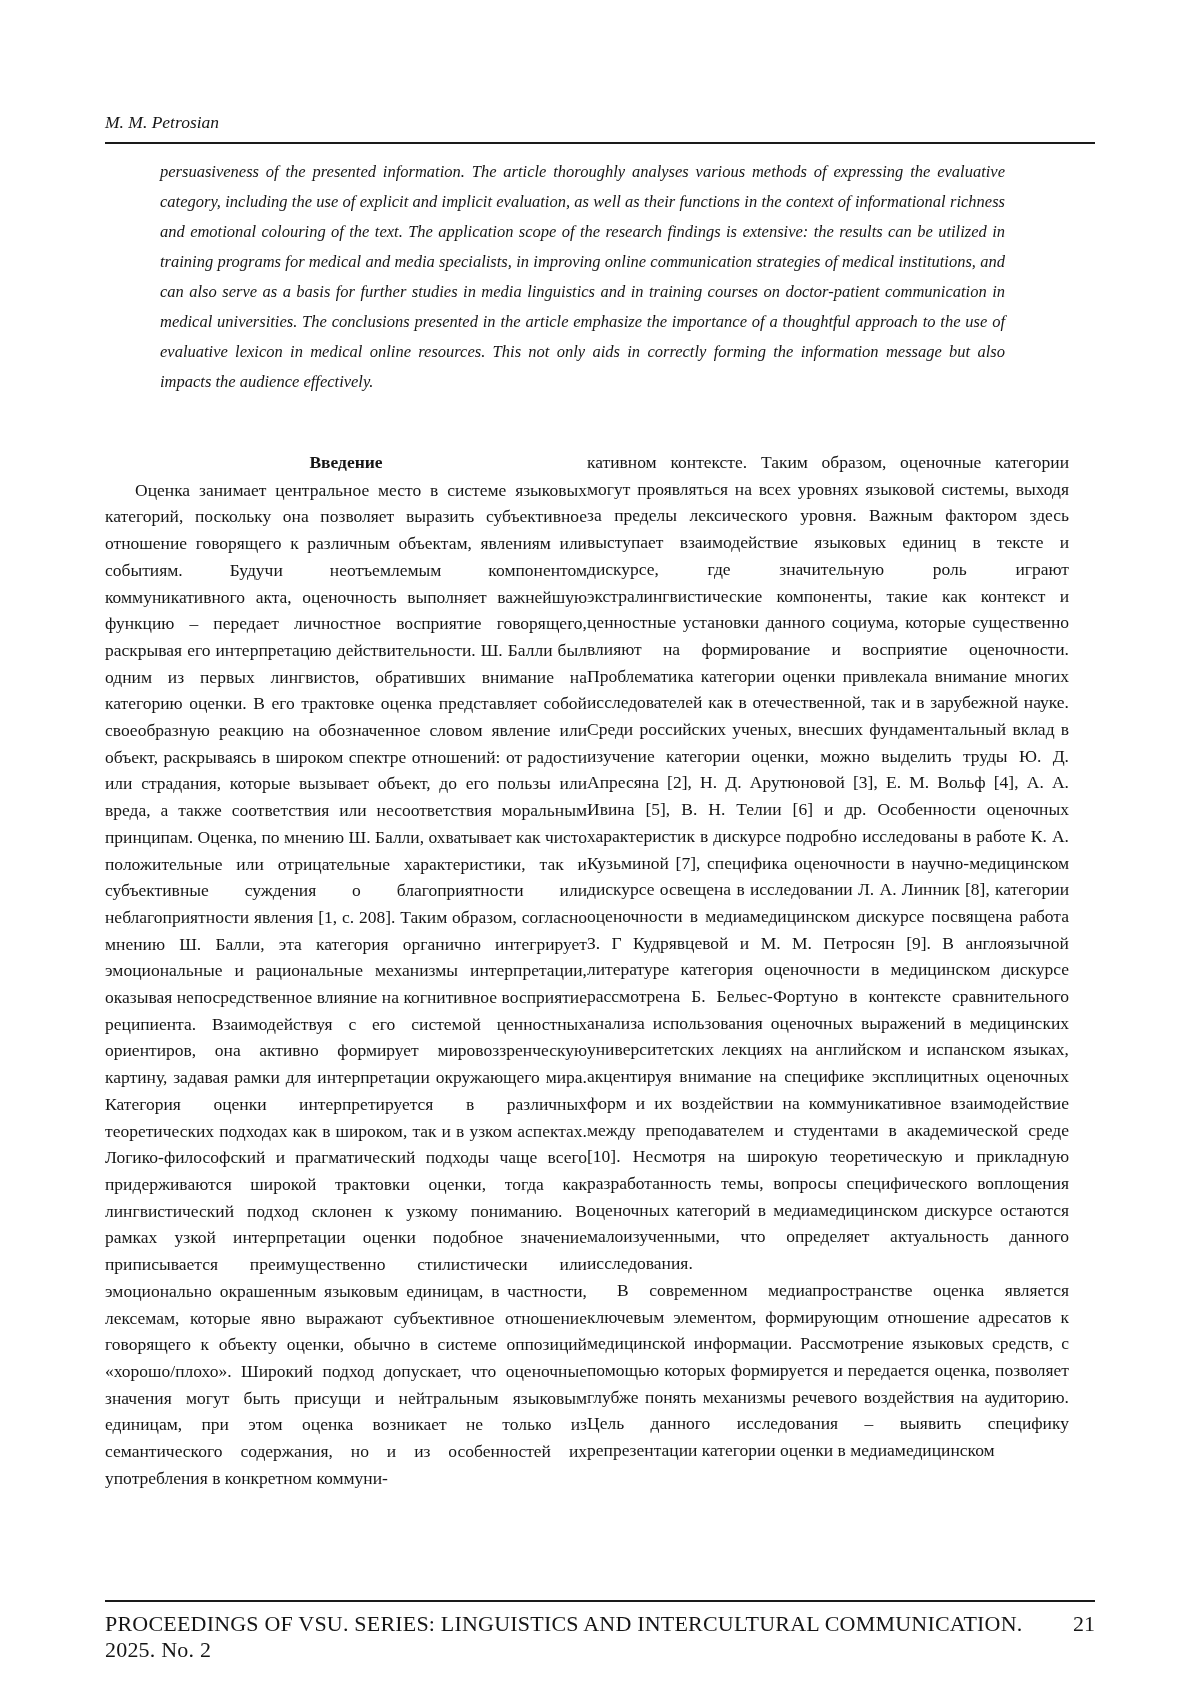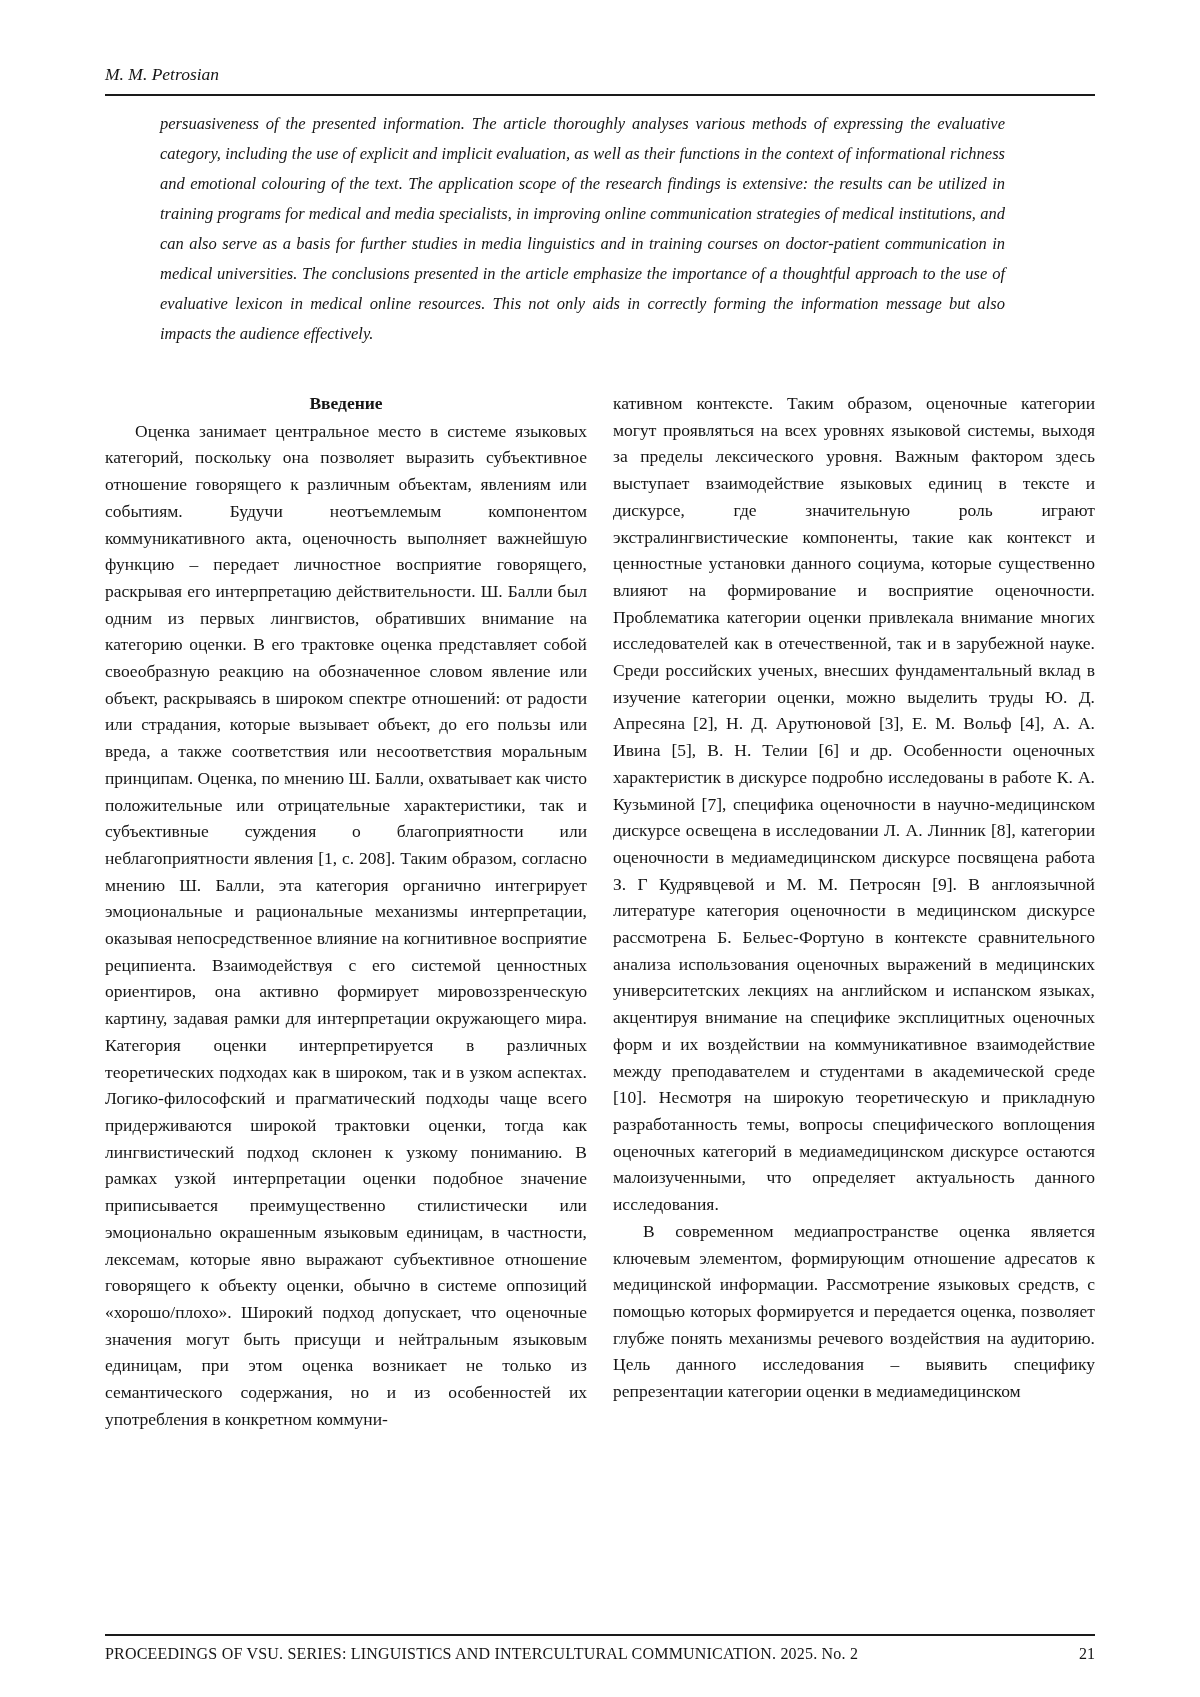--- a/index.html
+++ b/index.html
@@ -12,21 +12,21 @@
     color: #151515;
     overflow: hidden;
   }
   .page {
     position: absolute;
     inset: 0;
     padding: 0 105px;
   }
   
   .running-header {
-    padding-top: 64px;
+    padding-top: 112px;
     display: flex;
     justify-content: space-between;
     align-items: baseline;
     font-style: italic;
     font-size: 17.5px;
     border-bottom: 2.5px solid #1a1a1a;
     padding-bottom: 9px;
   }
   .running-header .author { white-space: nowrap; margin-right: 30px; }
   .running-header .running-title { text-align: right; }
@@ -38,23 +38,22 @@
     font-size: 16.5px;
     line-height: 30px;
     text-align: justify;
   }
   .abstract-text { font-style: italic; }
   .keywords-line { text-indent: 30px; }
   .keywords-label { font-weight: bold; font-style: normal; }
   .keywords-text { font-style: italic; }
   
   .columns {
-    margin-top: 41px;
+    margin-top: 52px;
     display: flex;
-    gap: 26px;
   }
   .col {
     width: 482px;
     font-size: 17.5px;
     line-height: 26.7px;
     text-align: justify;
   }
   .section-heading {
     font-weight: bold;
     text-align: center;
@@ -63,23 +62,22 @@
   .para { text-indent: 30px; }
   
   .page-footer {
     position: absolute;
     left: 105px;
     right: 105px;
     bottom: 34px;
     border-top: 2.5px solid #1a1a1a;
     padding-top: 9px;
     display: flex;
-    justify-content: space-between;
     align-items: baseline;
-    font-size: 16px;
+    font-size: 22px;
   }
   .page-footer .footer-text { letter-spacing: 0.2px; }
   .page-footer .page-number { margin-left: 12px; }
 </style>
 </head>
 <body>
 
 <div class="page">
 
   <div class="running-header">

